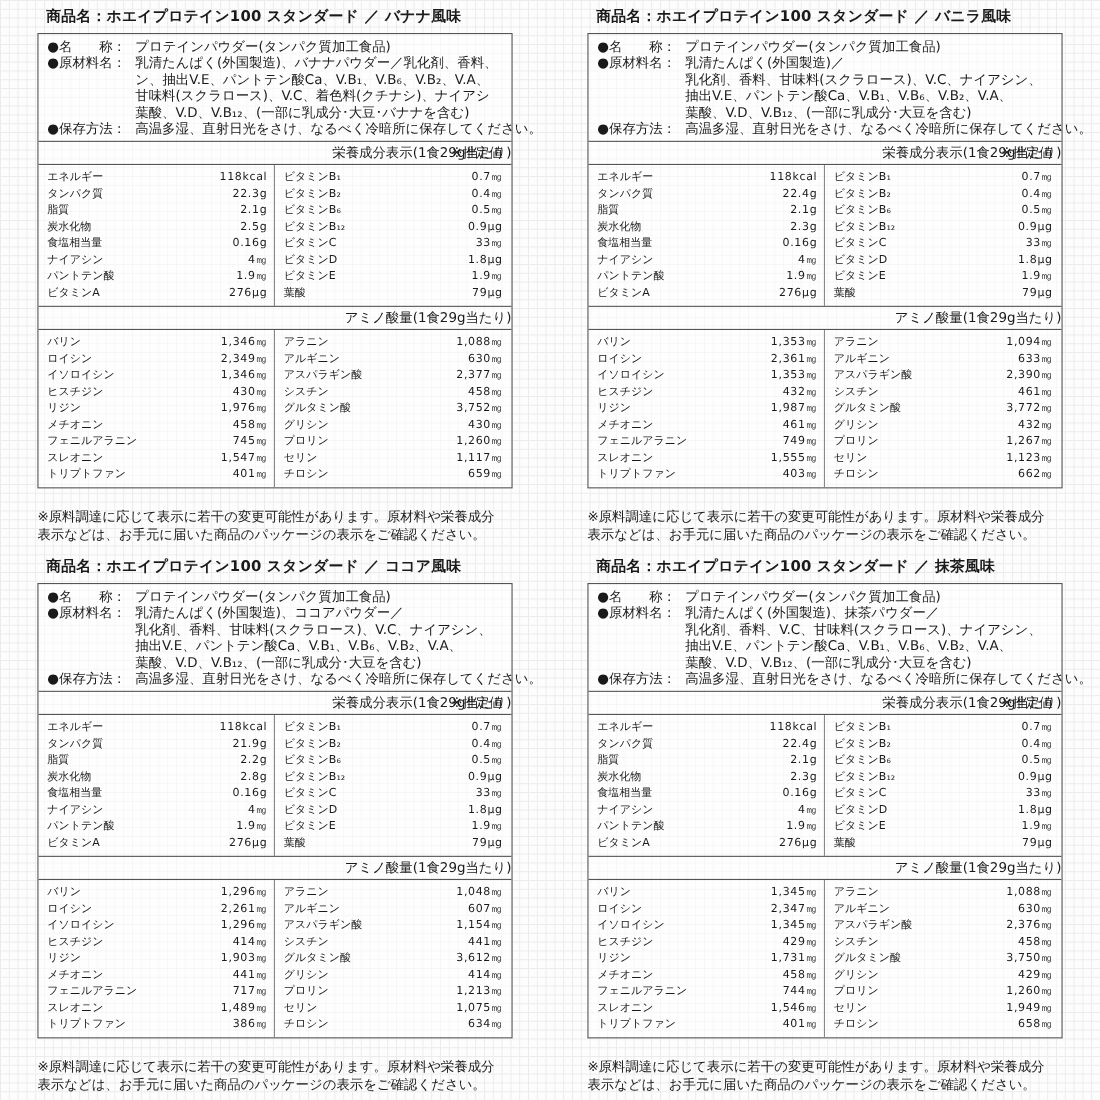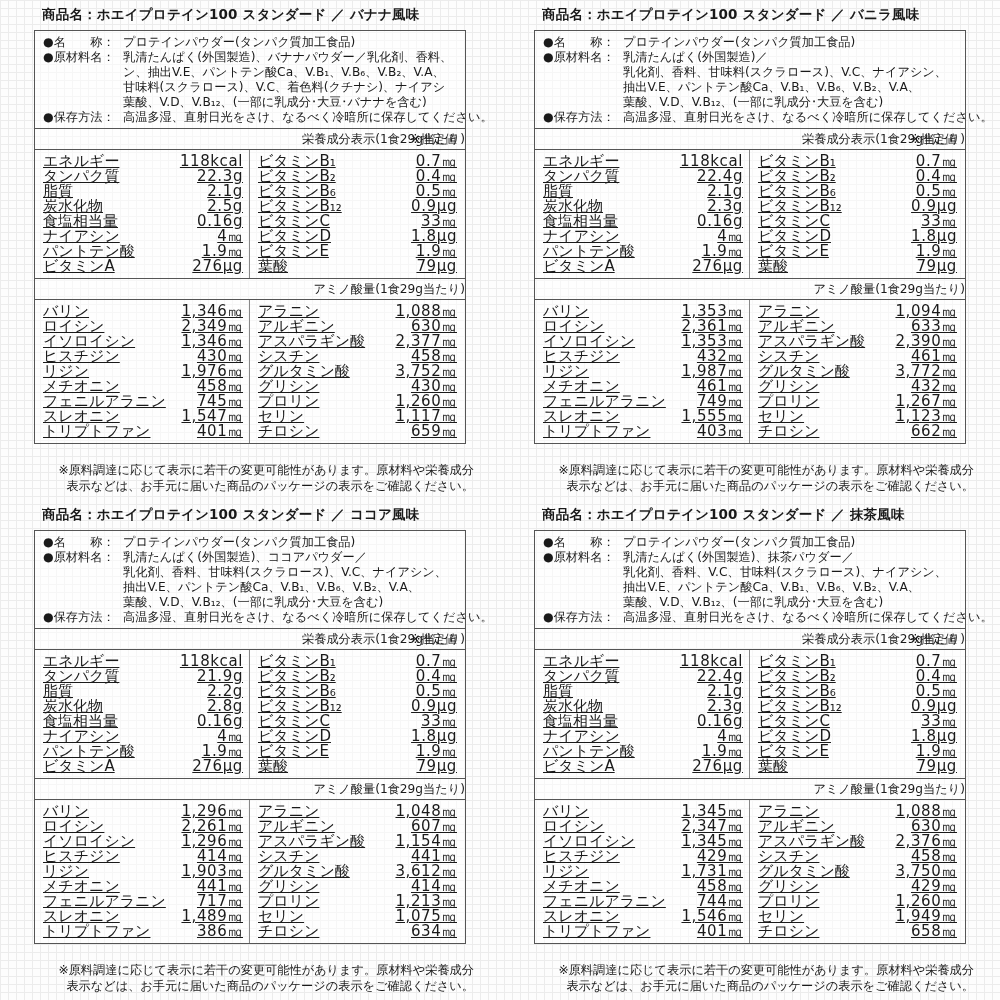--- a/index.html
+++ b/index.html
@@ -27,27 +27,27 @@
   .info-row { display:flex; }
   .info-label { width:80px; flex:none; white-space:pre; }
   .info-text { flex:1; }
   .info-text div { white-space:nowrap; }
   .sect-head {
     border-top:1.5px solid #555; border-bottom:1.5px solid #555;
     height:20px; line-height:20px; font-size:12.2px; position:relative; text-align:right;
   }
   .sect-head .note { position:absolute; right:8px; top:0; }
   .grid2 { display:flex; }
-  .col { width:50%; box-sizing:border-box; padding:4px 8px 4px 8px; font-size:15px; line-height:15px;text-decoration:underline; }
+  .col { width:50%; box-sizing:border-box; padding:4px 8px 4px 8px; font-size:10px; line-height:15px; }
   .col.left { border-right:1.5px solid #888; padding-right:6px; }
   .row { display:flex; justify-content:space-between; white-space:nowrap; }
   .val { font-family:"DejaVu Sans", sans-serif; letter-spacing:0.6px; }
   .footnote {
     position:absolute; left:34px; top:462px; width:440px;
-    font-size:12.2px; line-height:16px; text-align:right;
+    font-size:12.2px; line-height:16px; text-align:left;
   }
 </style>
 </head>
 <body>
 
 <div id="root">
   <div class="panel" style="left: 0px; top: 0px;">
     <div class="title">商品名：ホエイプロテイン100 スタンダード ／ バナナ風味</div>
     <div class="box">
       <div class="info">

